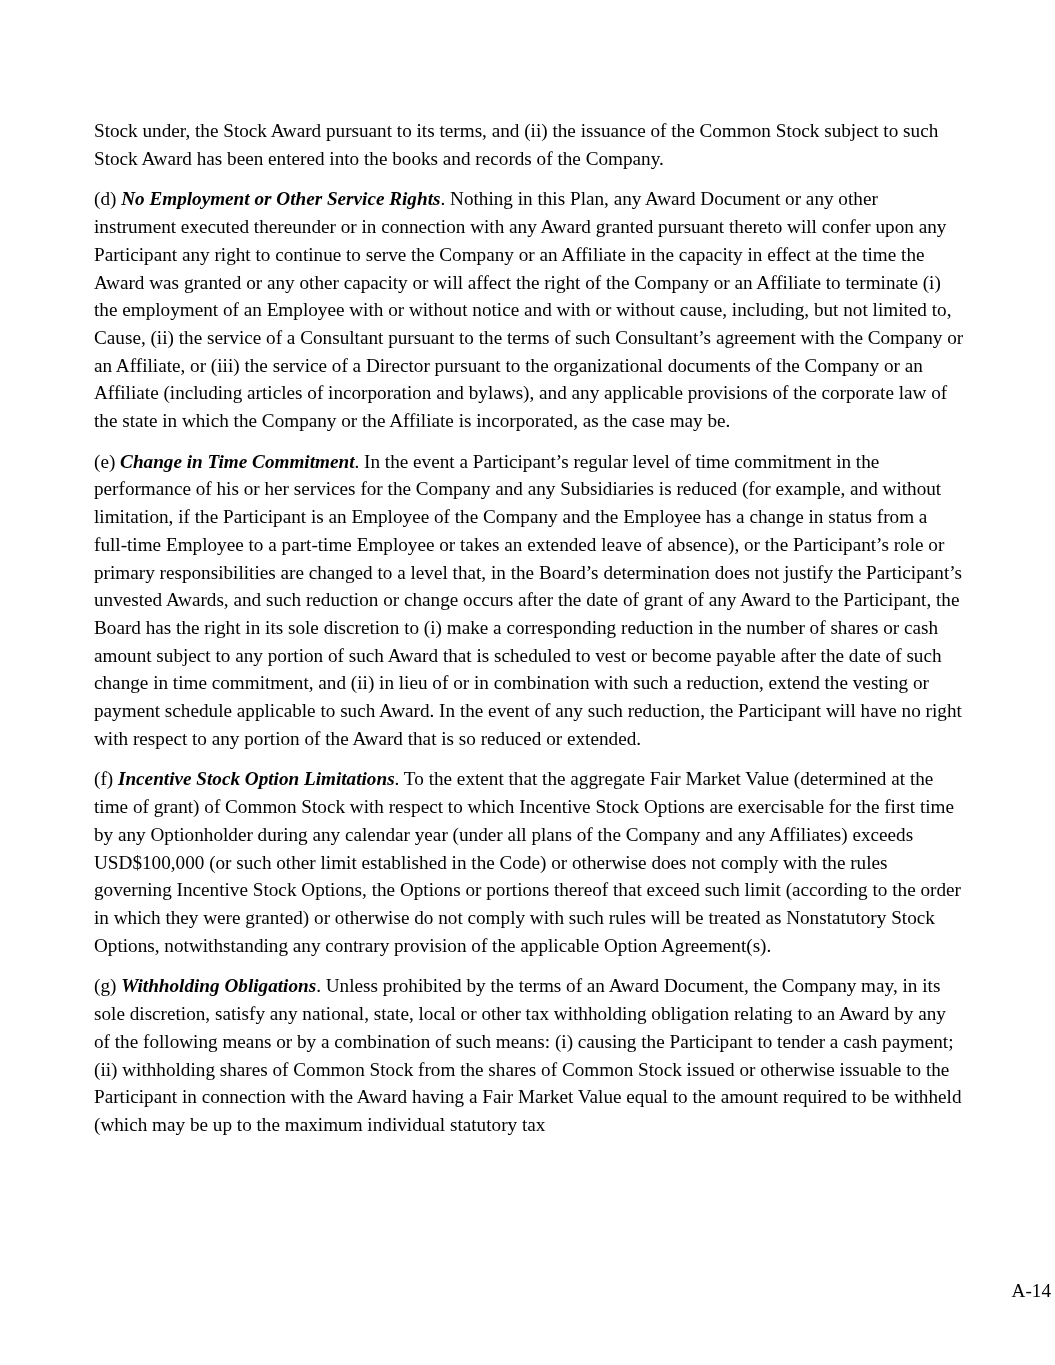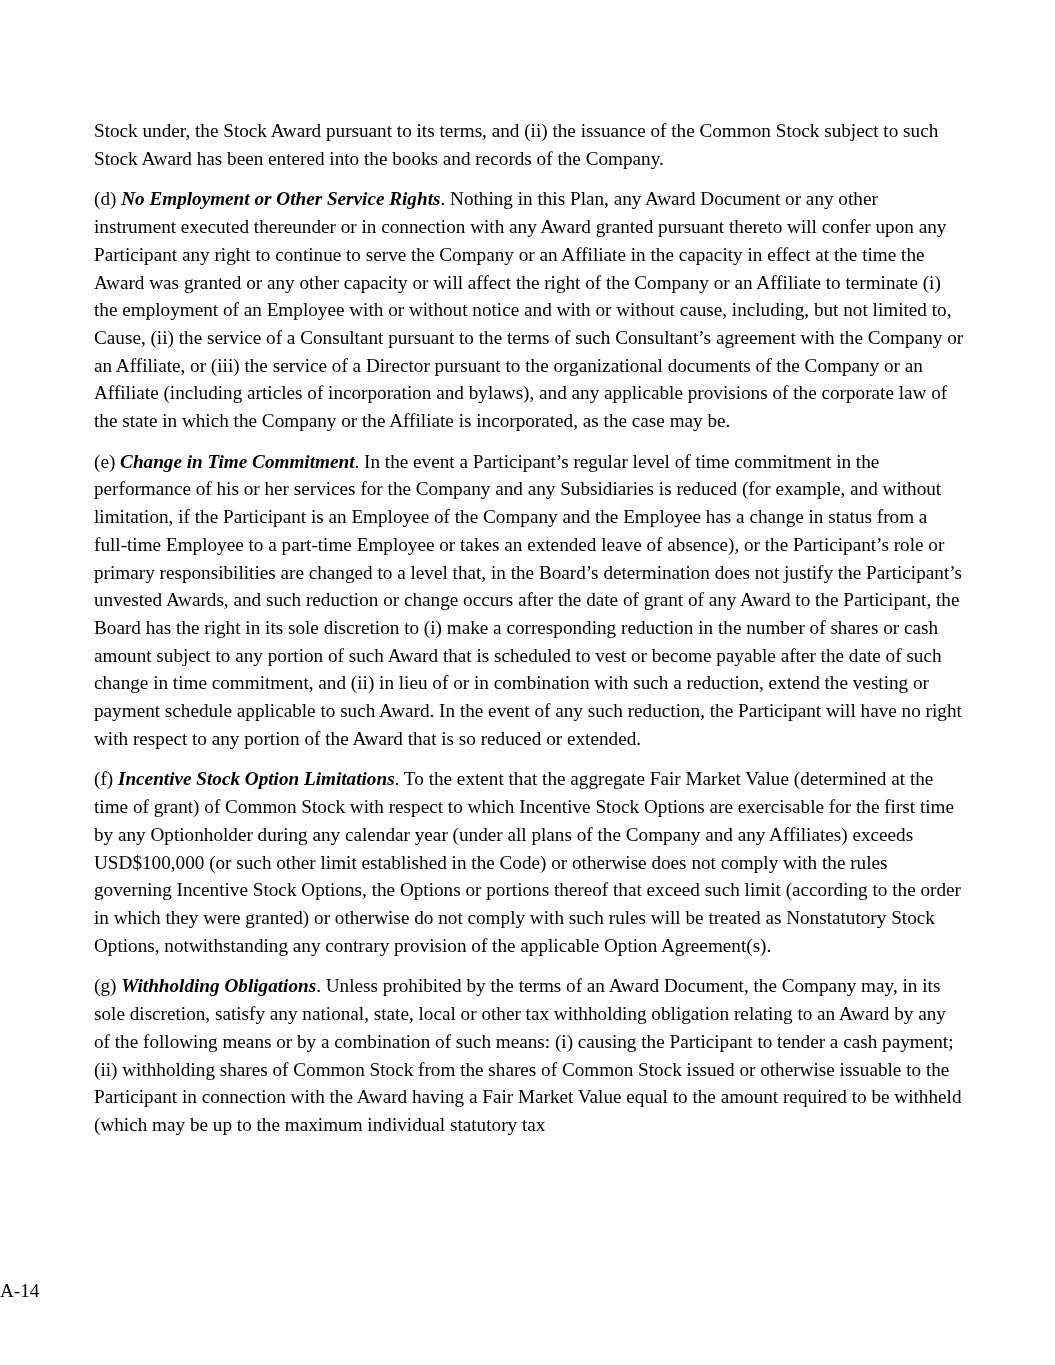--- a/index.html
+++ b/index.html
@@ -10,21 +10,21 @@
     font-family: "Liberation Serif", "DejaVu Serif", serif;
   }
   .body-text {
     position: absolute; left: 94px; top: 117px; width: 870px;
     font-size: 19.2px; line-height: 27.7px;
   }
   .para { margin: 0 0 13px 0; text-align: left; }
   .heading { font-weight: bold; font-style: italic; }
   .footer {
     position: absolute; left: 0; right: 4px; top: 1279px;
-    text-align: left; font-size: 19.2px; line-height: 24px;
+    text-align: right; font-size: 19.2px; line-height: 24px;
   }
 </style>
 </head>
 <body>
 
 <div class="page">
   <div class="body-text">
 
     <p class="para">
       <span>Stock under, the Stock Award pursuant to its terms, and (ii) the issuance of the Common Stock subject to such Stock Award has been entered into the books and records of the Company.</span>

